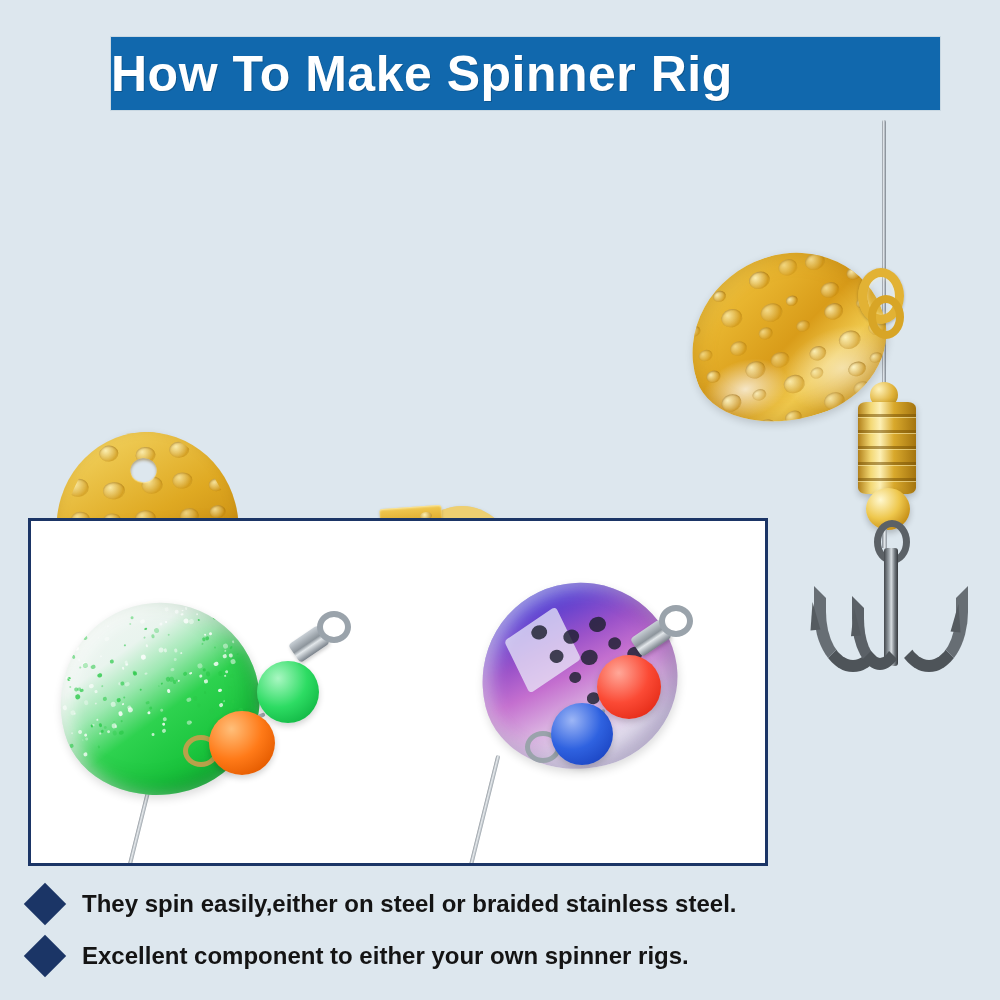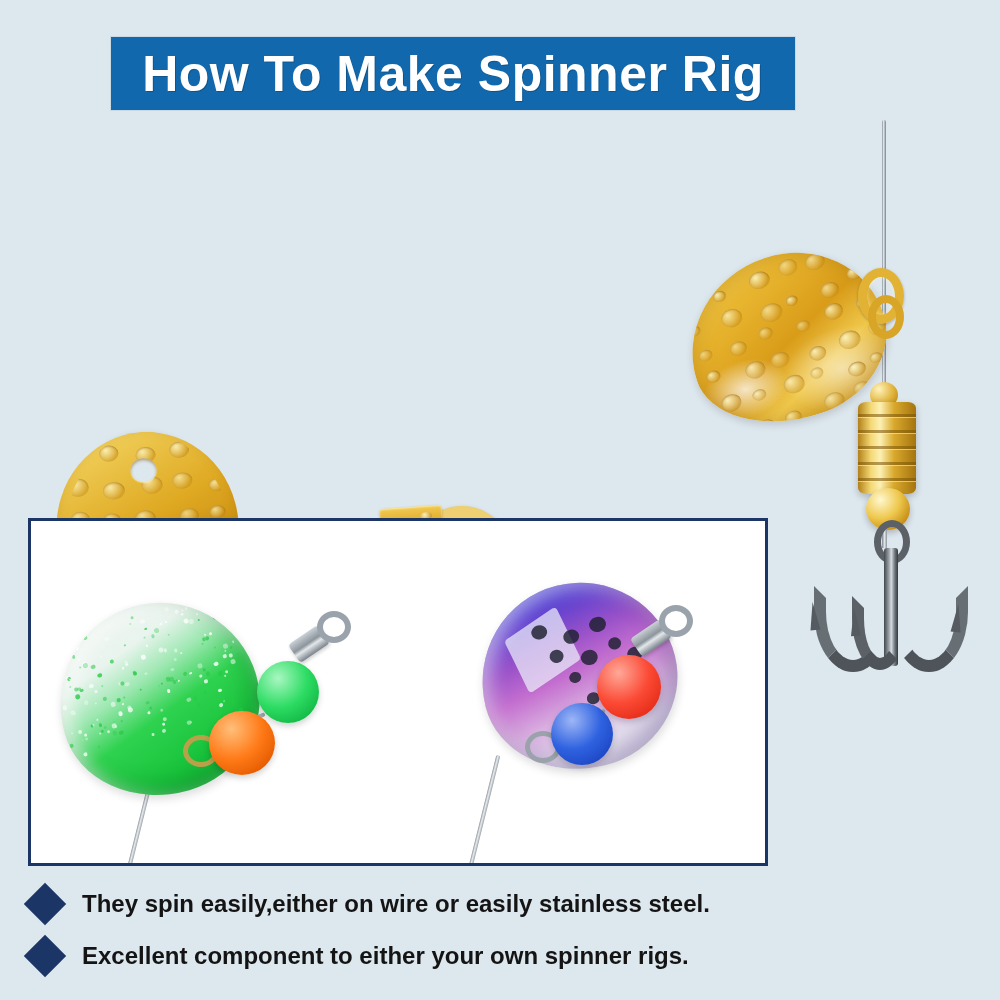--- a/index.html
+++ b/index.html
@@ -14,28 +14,28 @@
     font-family: "Liberation Sans", sans-serif;
     overflow: hidden;
     position: relative;
   }
 
   
   .title-banner {
     position: absolute;
     left: 110px;
     top: 36px;
-    width: 686px;
+    width: 831px;
     height: 75px;
     background: #1168ad;
     border: 1px solid #c9d8e2;
     box-sizing: border-box;
     display: flex;
     align-items: center;
-    justify-content: center;
+    justify-content: flex-start;
   }
   .title-text {
     color: #ffffff;
     font-size: 50px;
     font-weight: bold;
     letter-spacing: 0.5px;
     line-height: 1;
     white-space: nowrap;
     text-shadow: 1px 1px 0 rgba(0,0,0,0.18);
   }
@@ -803,19 +803,19 @@
     <div class="swivel" style="left:250px; top:42px;">
       <div class="barrel"></div>
       <div class="loop"></div>
     </div>
   </div>
 </div>
 
 <div class="bullets">
   <div class="bullet-row">
     <span class="diamond"></span>
-    <span class="bullet-text">They spin easily,either on wire or easily stainless steel.</span>
+    <span class="bullet-text">They spin easily,either on steel or braided stainless steel.</span>
   </div>
   <div class="bullet-row">
     <span class="diamond"></span>
     <span class="bullet-text">Excellent component to either your own spinner rigs.</span>
   </div>
 </div>
 
 </body></html>

